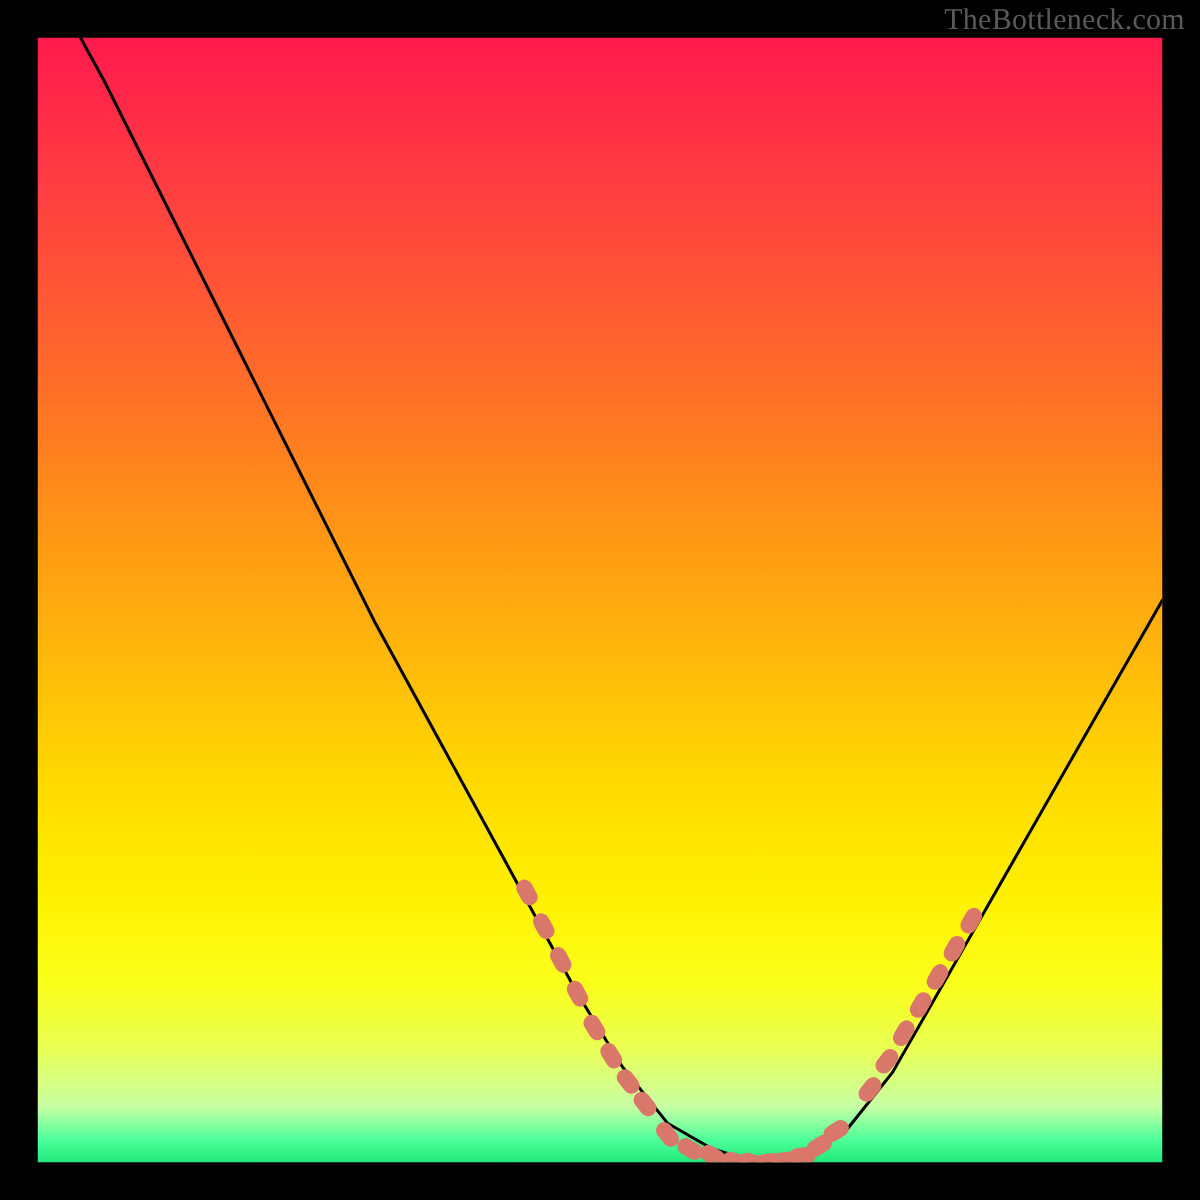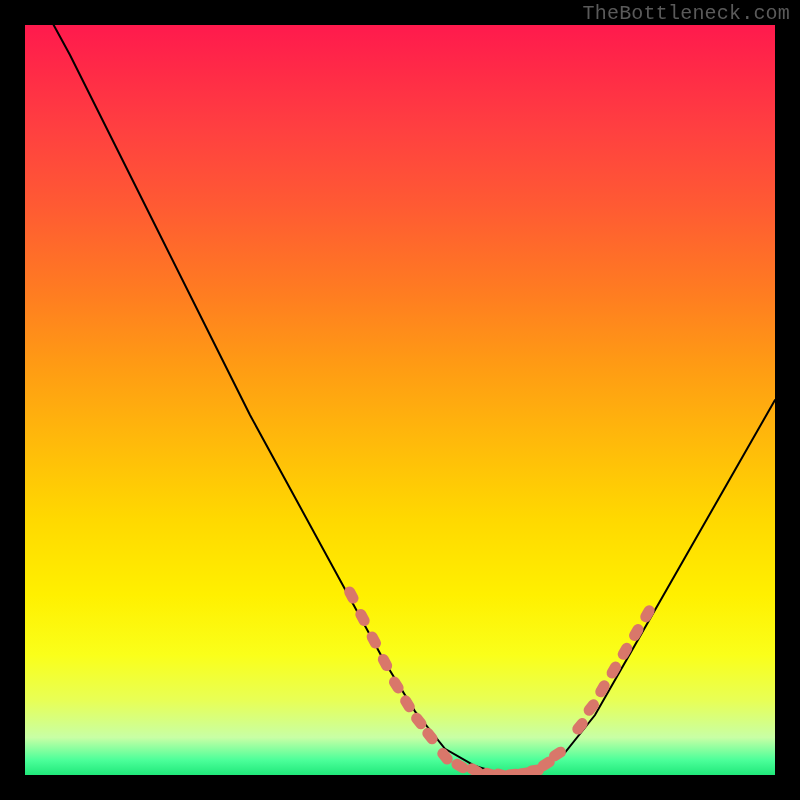--- a/index.html
+++ b/index.html
@@ -40,21 +40,21 @@
     );
   }
   .curve {
     position: absolute;
     left: 0; top: 0;
   }
   .watermark {
     position: absolute;
     top: 2px;
     right: 10px;
-    font-family: Liberation Mono, monospace;
+    font-family: Liberation Serif, serif;
     font-size: 20px;
     color: #5a5a5a;
     letter-spacing: 0.2px;
   }
 </style>
 </head>
 <body>
 <div class="frame">
 
   <div class="watermark">TheBottleneck.com</div>

